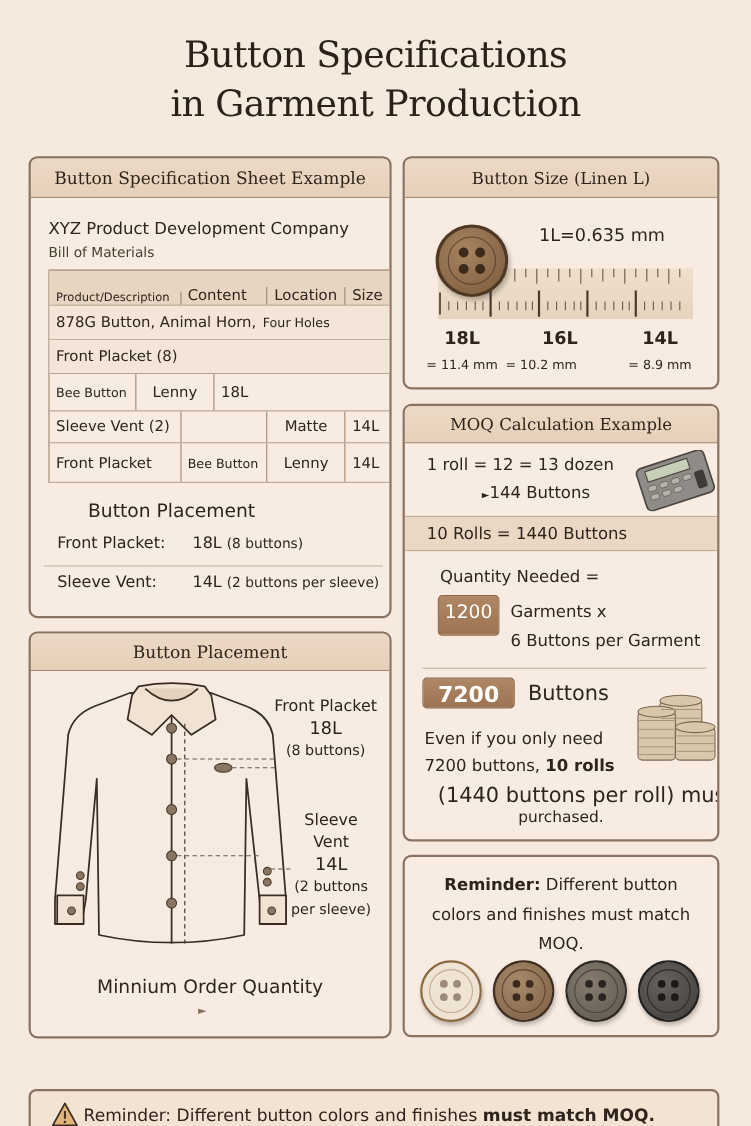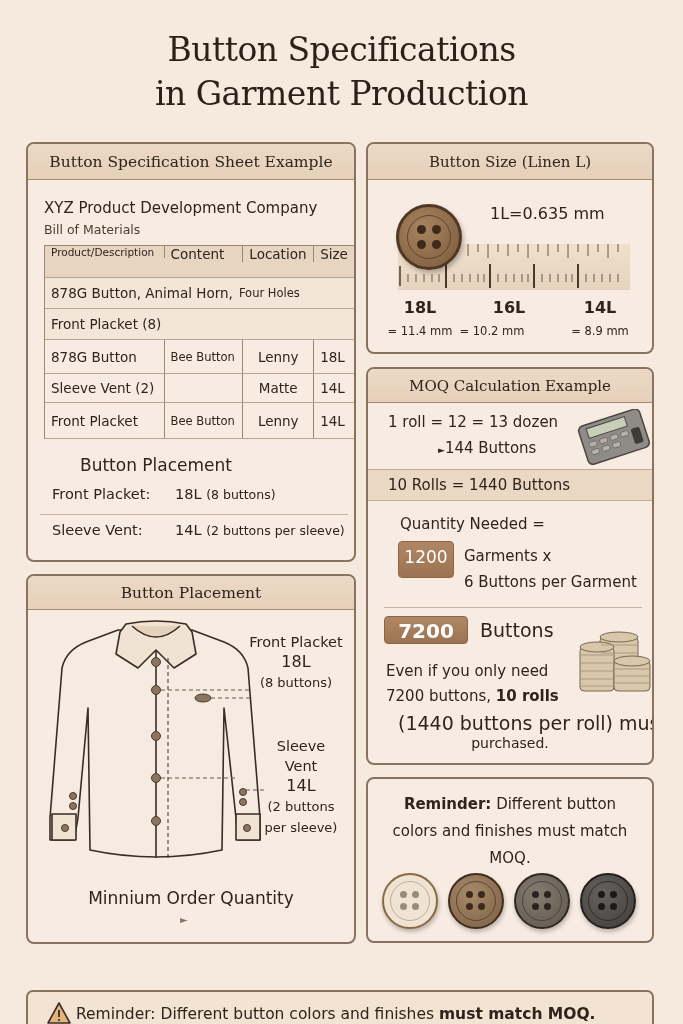--- a/index.html
+++ b/index.html
@@ -31,21 +31,21 @@
     font-family: "DejaVu Serif", serif;
     color: #2e241c;
   }
   
   #spec { left: 26px; top: 142px; width: 330px; height: 420px; }
   #spec .card-head { height: 36px; line-height: 36px; font-size: 15.5px; }
   .company { position: absolute; left: 16px; top: 55px; font-size: 15px; color: #2e241c; }
   .bom { position: absolute; left: 16px; top: 78px; font-size: 12.5px; color: #4a3c30; }
   .tbl { position: absolute; left: 16px; top: 101px; width: 312px; border-left: 1px solid #9d8773; }
   .tbl .row { display: flex; border-bottom: 1px solid #b7a38f; }
-  .tbl .hdr { background: #e7d5c2; border-top: 1px solid #9d8773; height: 33px; align-items: flex-start; }
+  .tbl .hdr { background: #e7d5c2; border-top: 1px solid #9d8773; height: 33px; align-items: flex-end; }
   .tbl .cell { padding-left: 6px; font-size: 13.5px; display: flex; align-items: center; border-right: 1px solid #9d8773; }
   .tbl .cell:last-child { border-right: none; }
   .c1 { width: 120px; } .c2 { width: 79px; } .c3 { width: 71px; } .c4 { width: 42px; }
   .tbl .hdr .c1 { font-size: 10.5px; }
   .tbl .wide { height: 30px; padding-left: 6px; font-size: 13.5px; display:flex; align-items:center; background:#f3e5d8; }
   .tbl .wide small { font-size: 11.5px; margin-left: 6px; }
   .tbl .dr { height: 29px; }
   .tbl .dr .c2 { font-size: 11.5px; }
   .tbl .dr .c3 { justify-content: center; padding-left: 0; }
   .place-title { position: absolute; left: 52px; top: 311px; font-size: 17px; }
@@ -120,21 +120,20 @@
         <span>878G Button, Animal Horn,</span>
         <small>Four Holes</small>
       </div>
     </div>
     <div class="row">
       <div class="wide" style="width:100%">
         <span>Front Placket (8)</span>
       </div>
     </div>
     <div class="row dr" style="height:34px">
-      <div class="cell c1">878G Button</div>
       <div class="cell c2">Bee Button</div>
       <div class="cell c3">Lenny</div>
       <div class="cell c4">18L</div>
     </div>
     <div class="row dr">
       <div class="cell c1">Sleeve Vent (2)</div>
       <div class="cell c2"></div>
       <div class="cell c3">Matte</div>
       <div class="cell c4">14L</div>
     </div>

